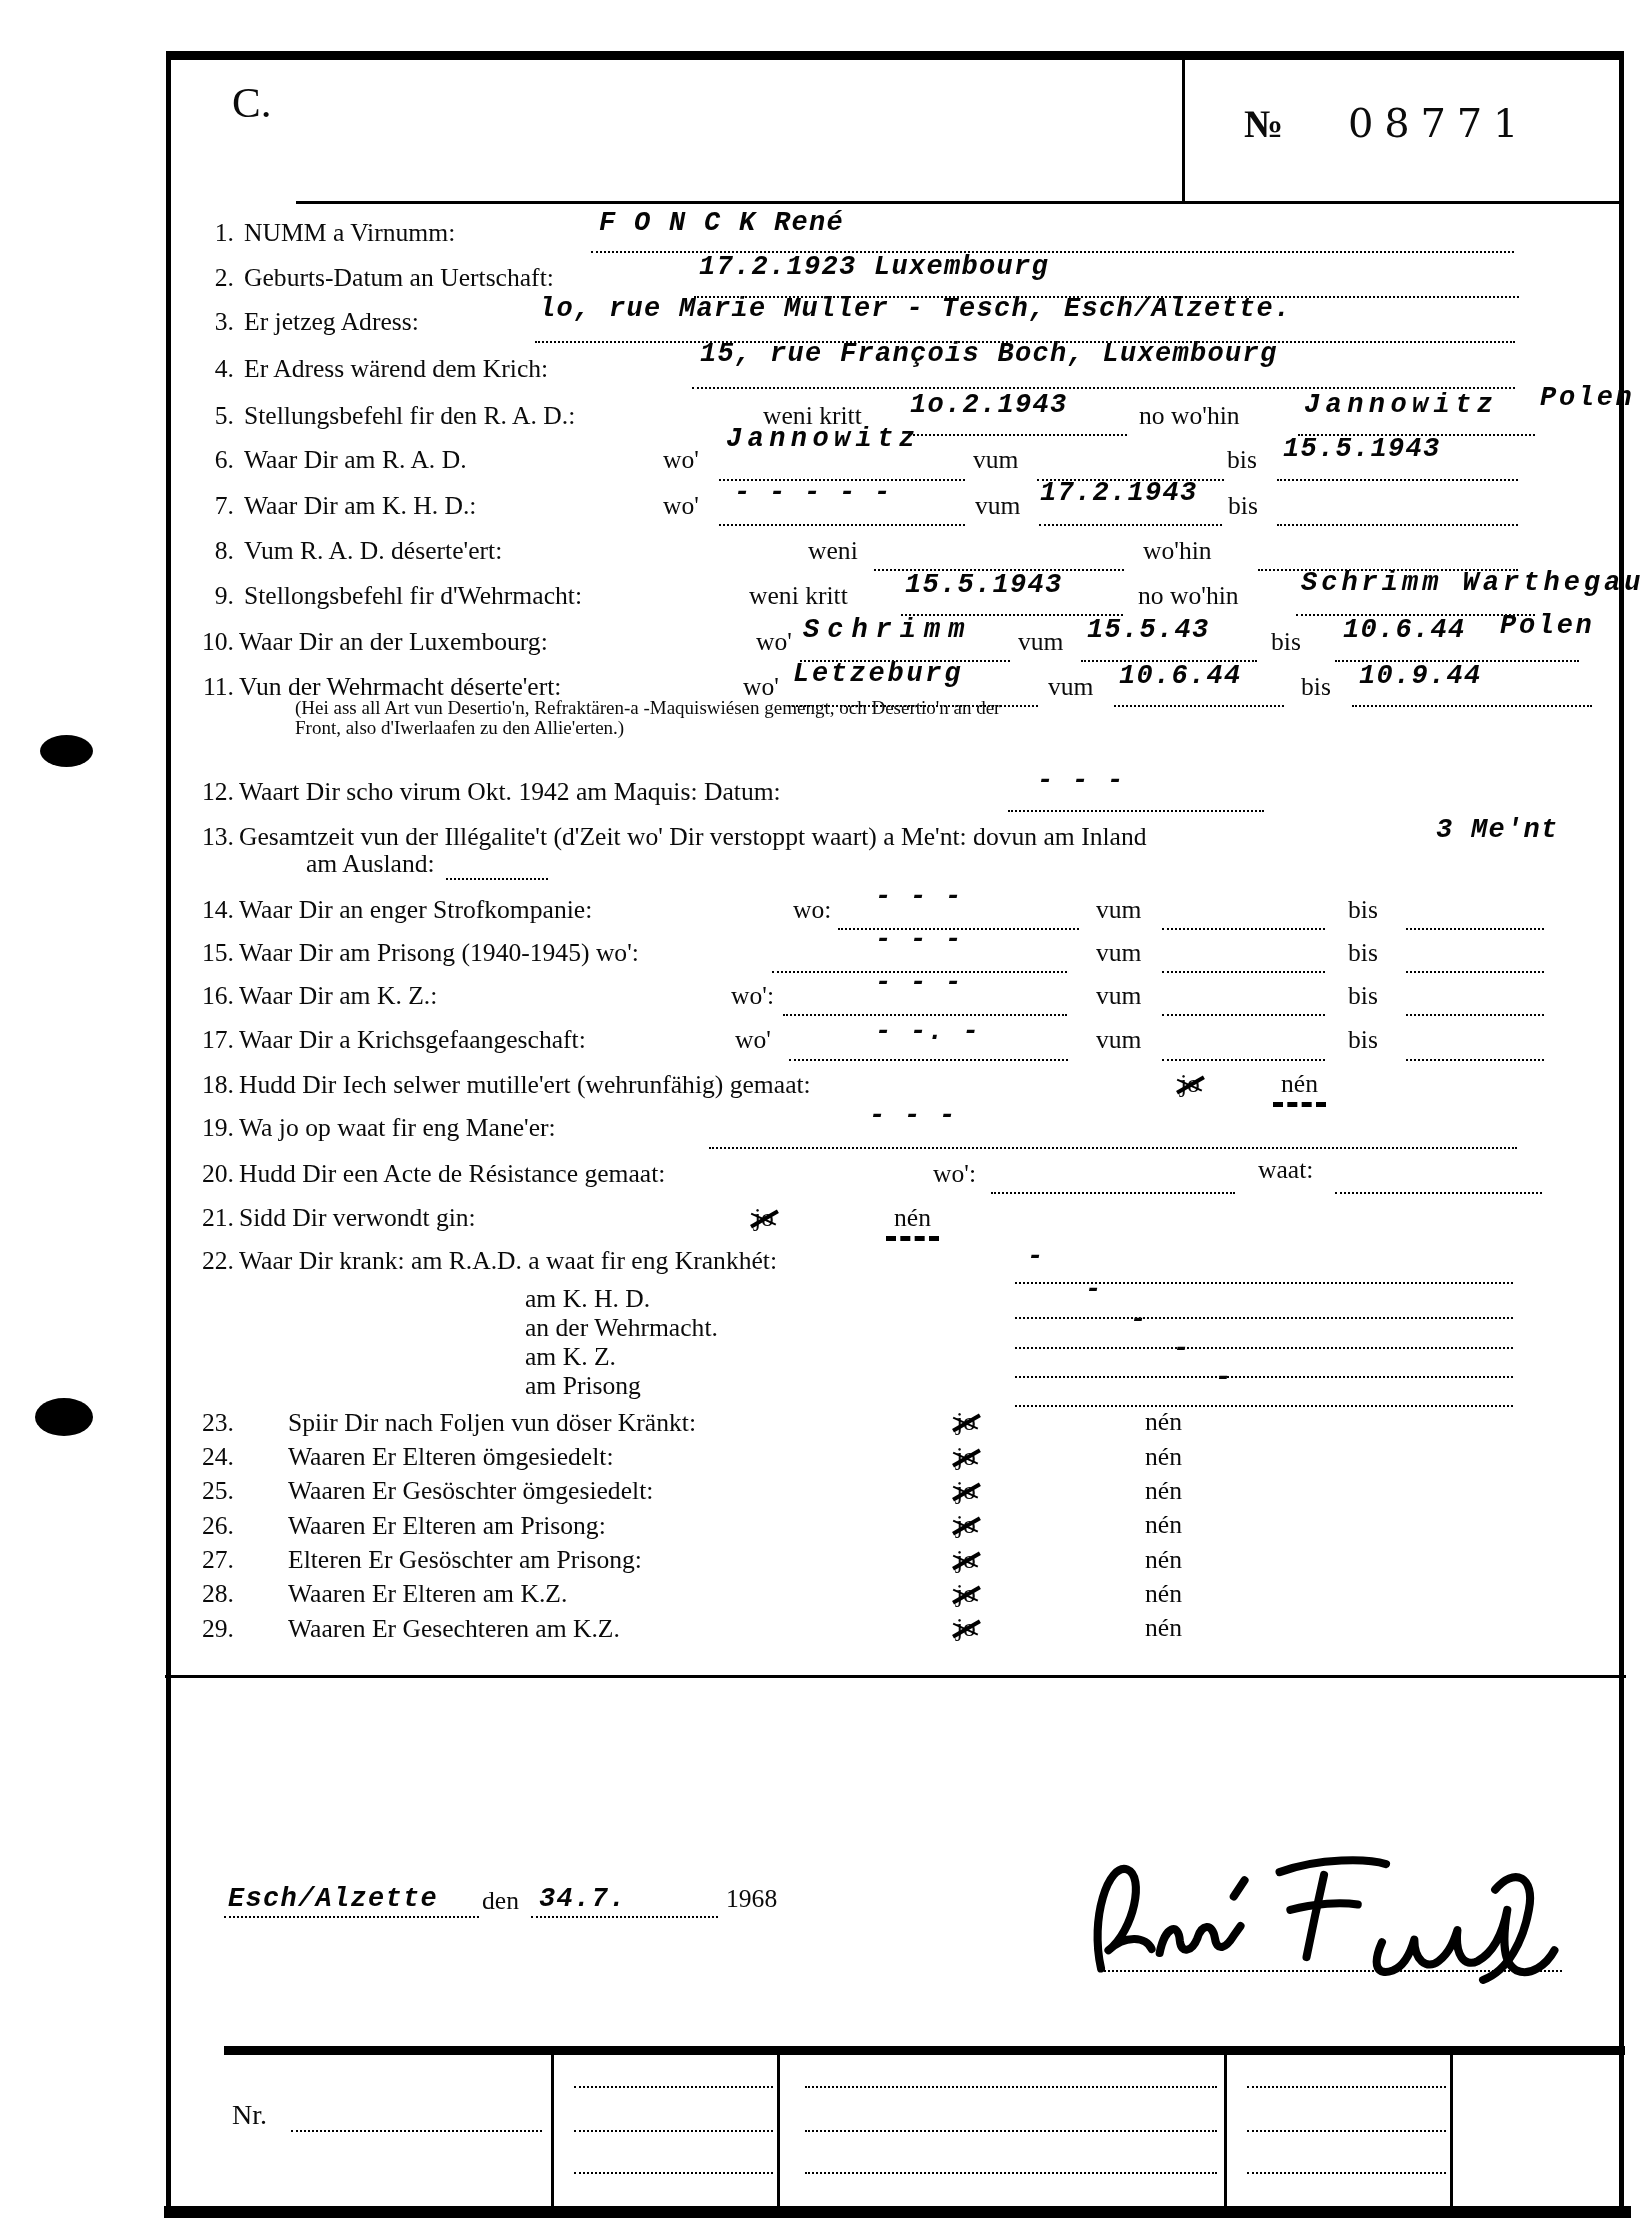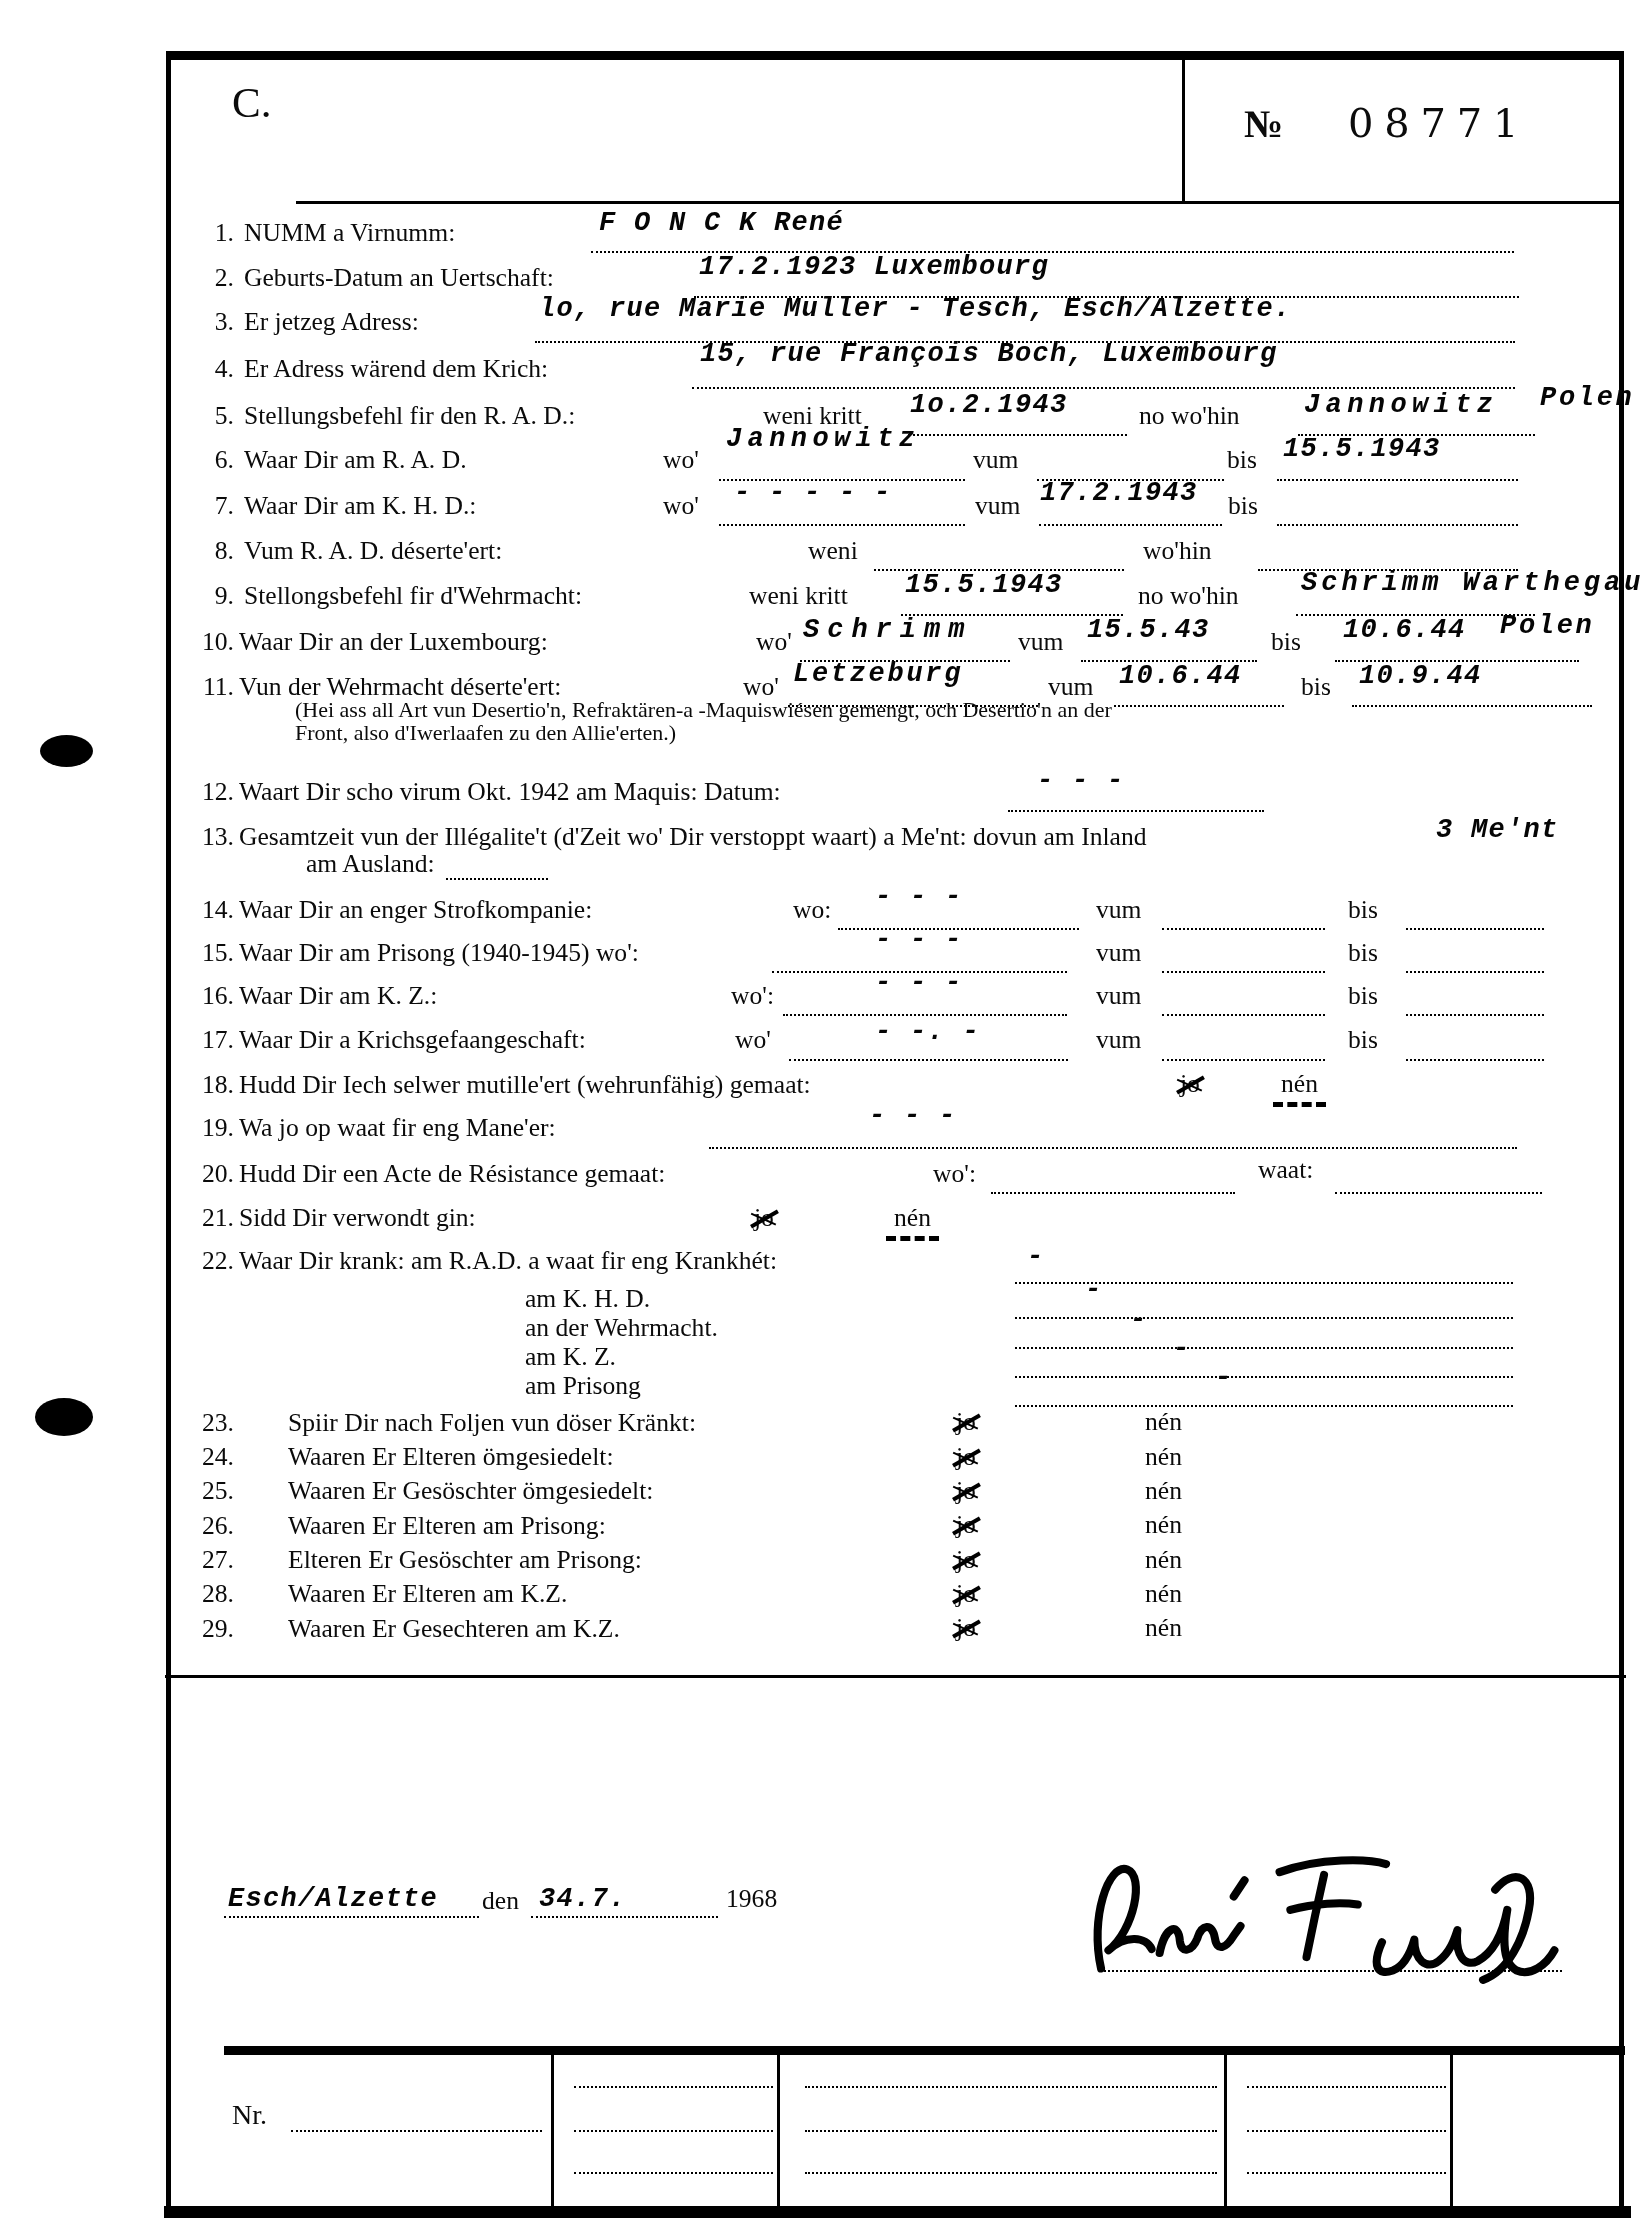--- a/index.html
+++ b/index.html
@@ -19,21 +19,21 @@
   .udash::after{content:'';position:absolute;left:-8px;right:-8px;bottom:-8px;
                 border-top:5.4px dashed #000;}
   .bar{position:absolute;background:#000;}
   .punch{position:absolute;background:#000;border-radius:50%;}
   .hdr-title{position:absolute;left:304px;top:75px;width:875px;font-size:27px;font-weight:700;
              line-height:1.25;white-space:pre-line;}
   .hdr-letter{position:absolute;left:232px;top:78px;font-size:43px;font-weight:400;}
   .no-label{position:absolute;left:1244px;top:101px;font-size:39px;font-weight:700;}
   .no-value{position:absolute;left:1348px;top:100px;font-size:40px;letter-spacing:10.8px;
             font-family:"DejaVu Serif",serif;}
-  .note{position:absolute;left:295px;top:698px;font-size:22px;line-height:1.05;white-space:pre-line;}
+  .note{position:absolute;left:295px;top:698px;font-size:19px;line-height:1.05;white-space:pre-line;}
   .decl{position:absolute;left:232px;top:1709px;width:1340px;font-size:26px;line-height:1.12;
         text-indent:57px;white-space:pre-line;}
   .sig{position:absolute;left:1064px;top:1810px;}
   .sig path{fill:none;stroke:#000;stroke-width:12;stroke-linecap:round;stroke-linejoin:round;}
 </style>
 </head>
 <body>
 
 <div id="page">
 

